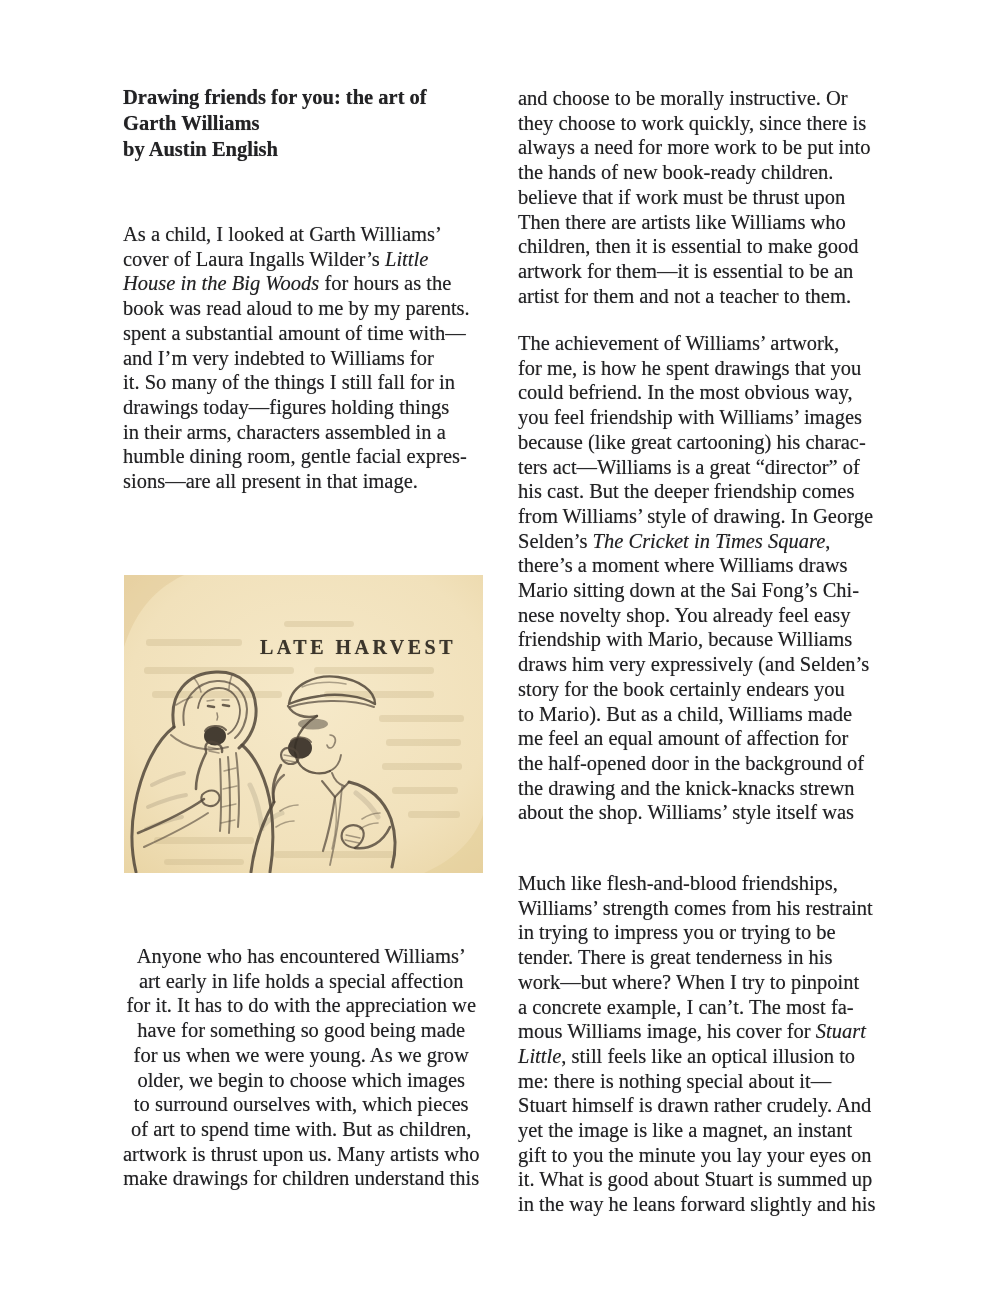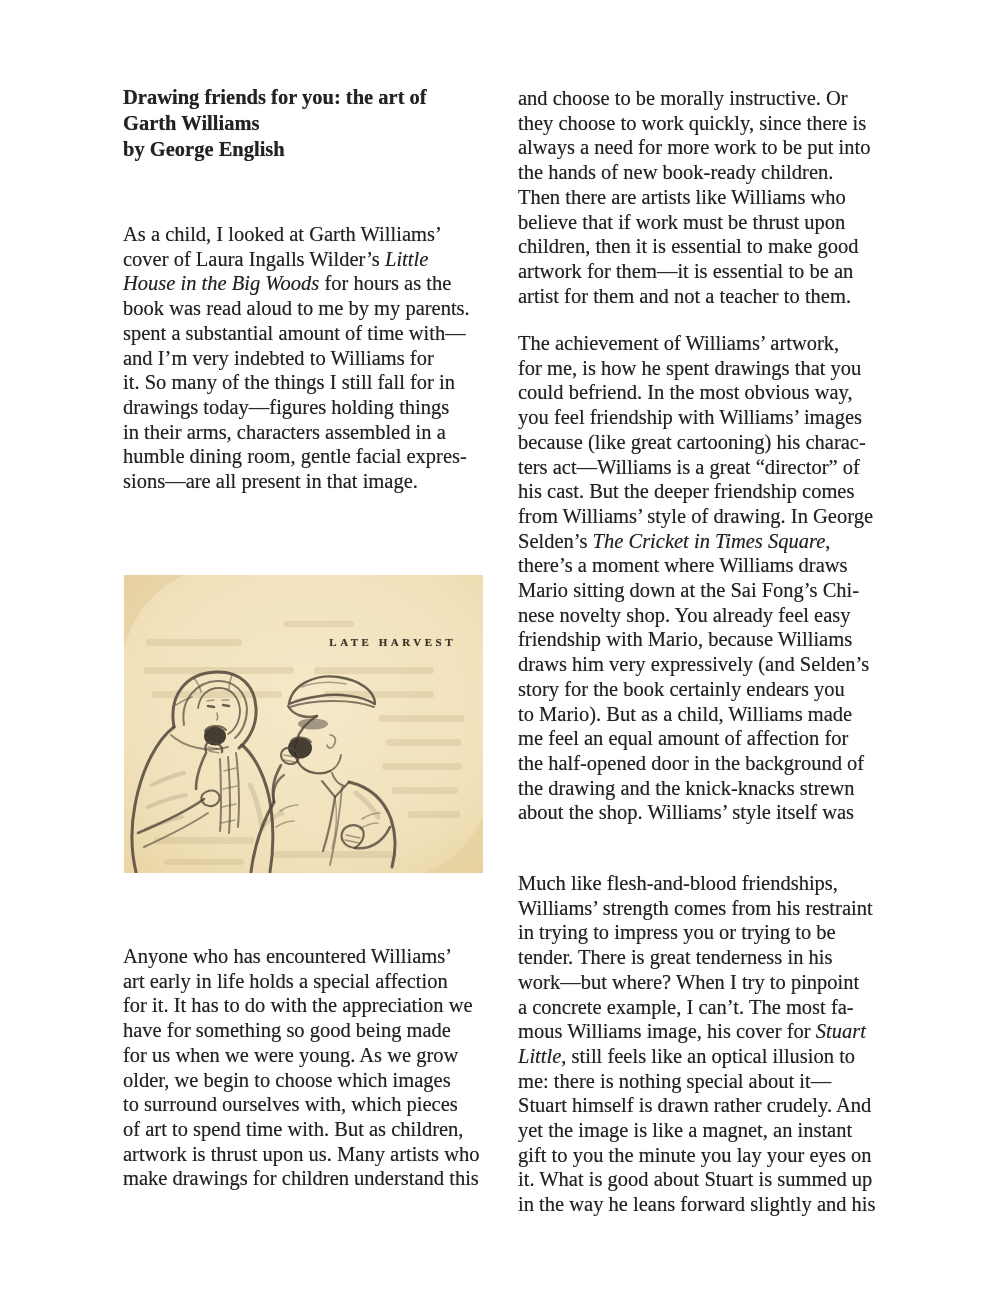--- a/index.html
+++ b/index.html
@@ -16,53 +16,53 @@
   .textblock { position:absolute; font-size:20.5px; line-height:24.7px; }
   .textblock .tline { white-space:nowrap; text-shadow:0 0 0.7px rgba(40,40,42,.5); }
   .title { position:absolute; font-size:20.5px; line-height:26px; font-weight:bold; }
   .title .tline { white-space:nowrap; text-shadow:0 0 0.7px rgba(30,30,32,.55); }
 
   .col-left-x  { left:123px; }
   .col-right-x { left:518px; }
 
   .title-pos { top:84px; }
   .lp1 { top:222px; }
-  .lp2 { top:944px; }
+  .lp2 { top:944px;text-align:center; }
   .rp1 { top:86px; }
   .rp2 { top:331px; }
   .rp3 { top:871px; }
 
   .illustration {
     position:absolute;
     left:124px; top:575px;
     width:359px; height:298px;
   }
   .illustration svg { display:block; width:100%; height:100%; }
   .ill-caption {
     position:absolute;
     top:61px; right:27px;
     font-family:"Liberation Serif", serif;
     font-weight:bold;
-    font-size:11px;
+    font-size:20px;
     letter-spacing:3.5px;
     color:#3b352b;
     text-shadow:0 0 0.8px rgba(59,53,43,.6);
     margin-left:28px;
   }
   i { font-style:italic; }
 </style>
 </head>
 <body>
 
 <div class="page">
 
   <div class="title title-pos col-left-x">
       <div class="tline">Drawing friends for you: the art of</div>
       <div class="tline">Garth Williams</div>
-      <div class="tline">by George English</div>
+      <div class="tline">by Austin English</div>
     </div>
 
   <div class="textblock lp1 col-left-x">
       <div class="tline">As a child, I looked at Garth Williams’</div>
       <div class="tline">cover of Laura Ingalls Wilder’s <i>Little</i></div>
       <div class="tline"><i>House in the Big Woods</i> for hours as the</div>
       <div class="tline">book was read aloud to me by my parents.</div>
       <div class="tline">spent a substantial amount of time with—</div>
       <div class="tline">and I’m very indebted to Williams for</div>
       <div class="tline">it. So many of the things I still fall for in</div>
@@ -209,22 +209,22 @@
       <div class="tline">of art to spend time with. But as children,</div>
       <div class="tline">artwork is thrust upon us. Many artists who</div>
       <div class="tline">make drawings for children understand this</div>
     </div>
 
   <div class="textblock rp1 col-right-x">
       <div class="tline">and choose to be morally instructive. Or</div>
       <div class="tline">they choose to work quickly, since there is</div>
       <div class="tline">always a need for more work to be put into</div>
       <div class="tline">the hands of new book-ready children.</div>
+      <div class="tline">believe that if work must be thrust upon</div>
       <div class="tline">Then there are artists like Williams who</div>
-      <div class="tline">believe that if work must be thrust upon</div>
       <div class="tline">children, then it is essential to make good</div>
       <div class="tline">artwork for them—it is essential to be an</div>
       <div class="tline">artist for them and not a teacher to them.</div>
     </div>
 
   <div class="textblock rp2 col-right-x">
       <div class="tline">The achievement of Williams’ artwork,</div>
       <div class="tline">for me, is how he spent drawings that you</div>
       <div class="tline">could befriend. In the most obvious way,</div>
       <div class="tline">you feel friendship with Williams’ images</div>

